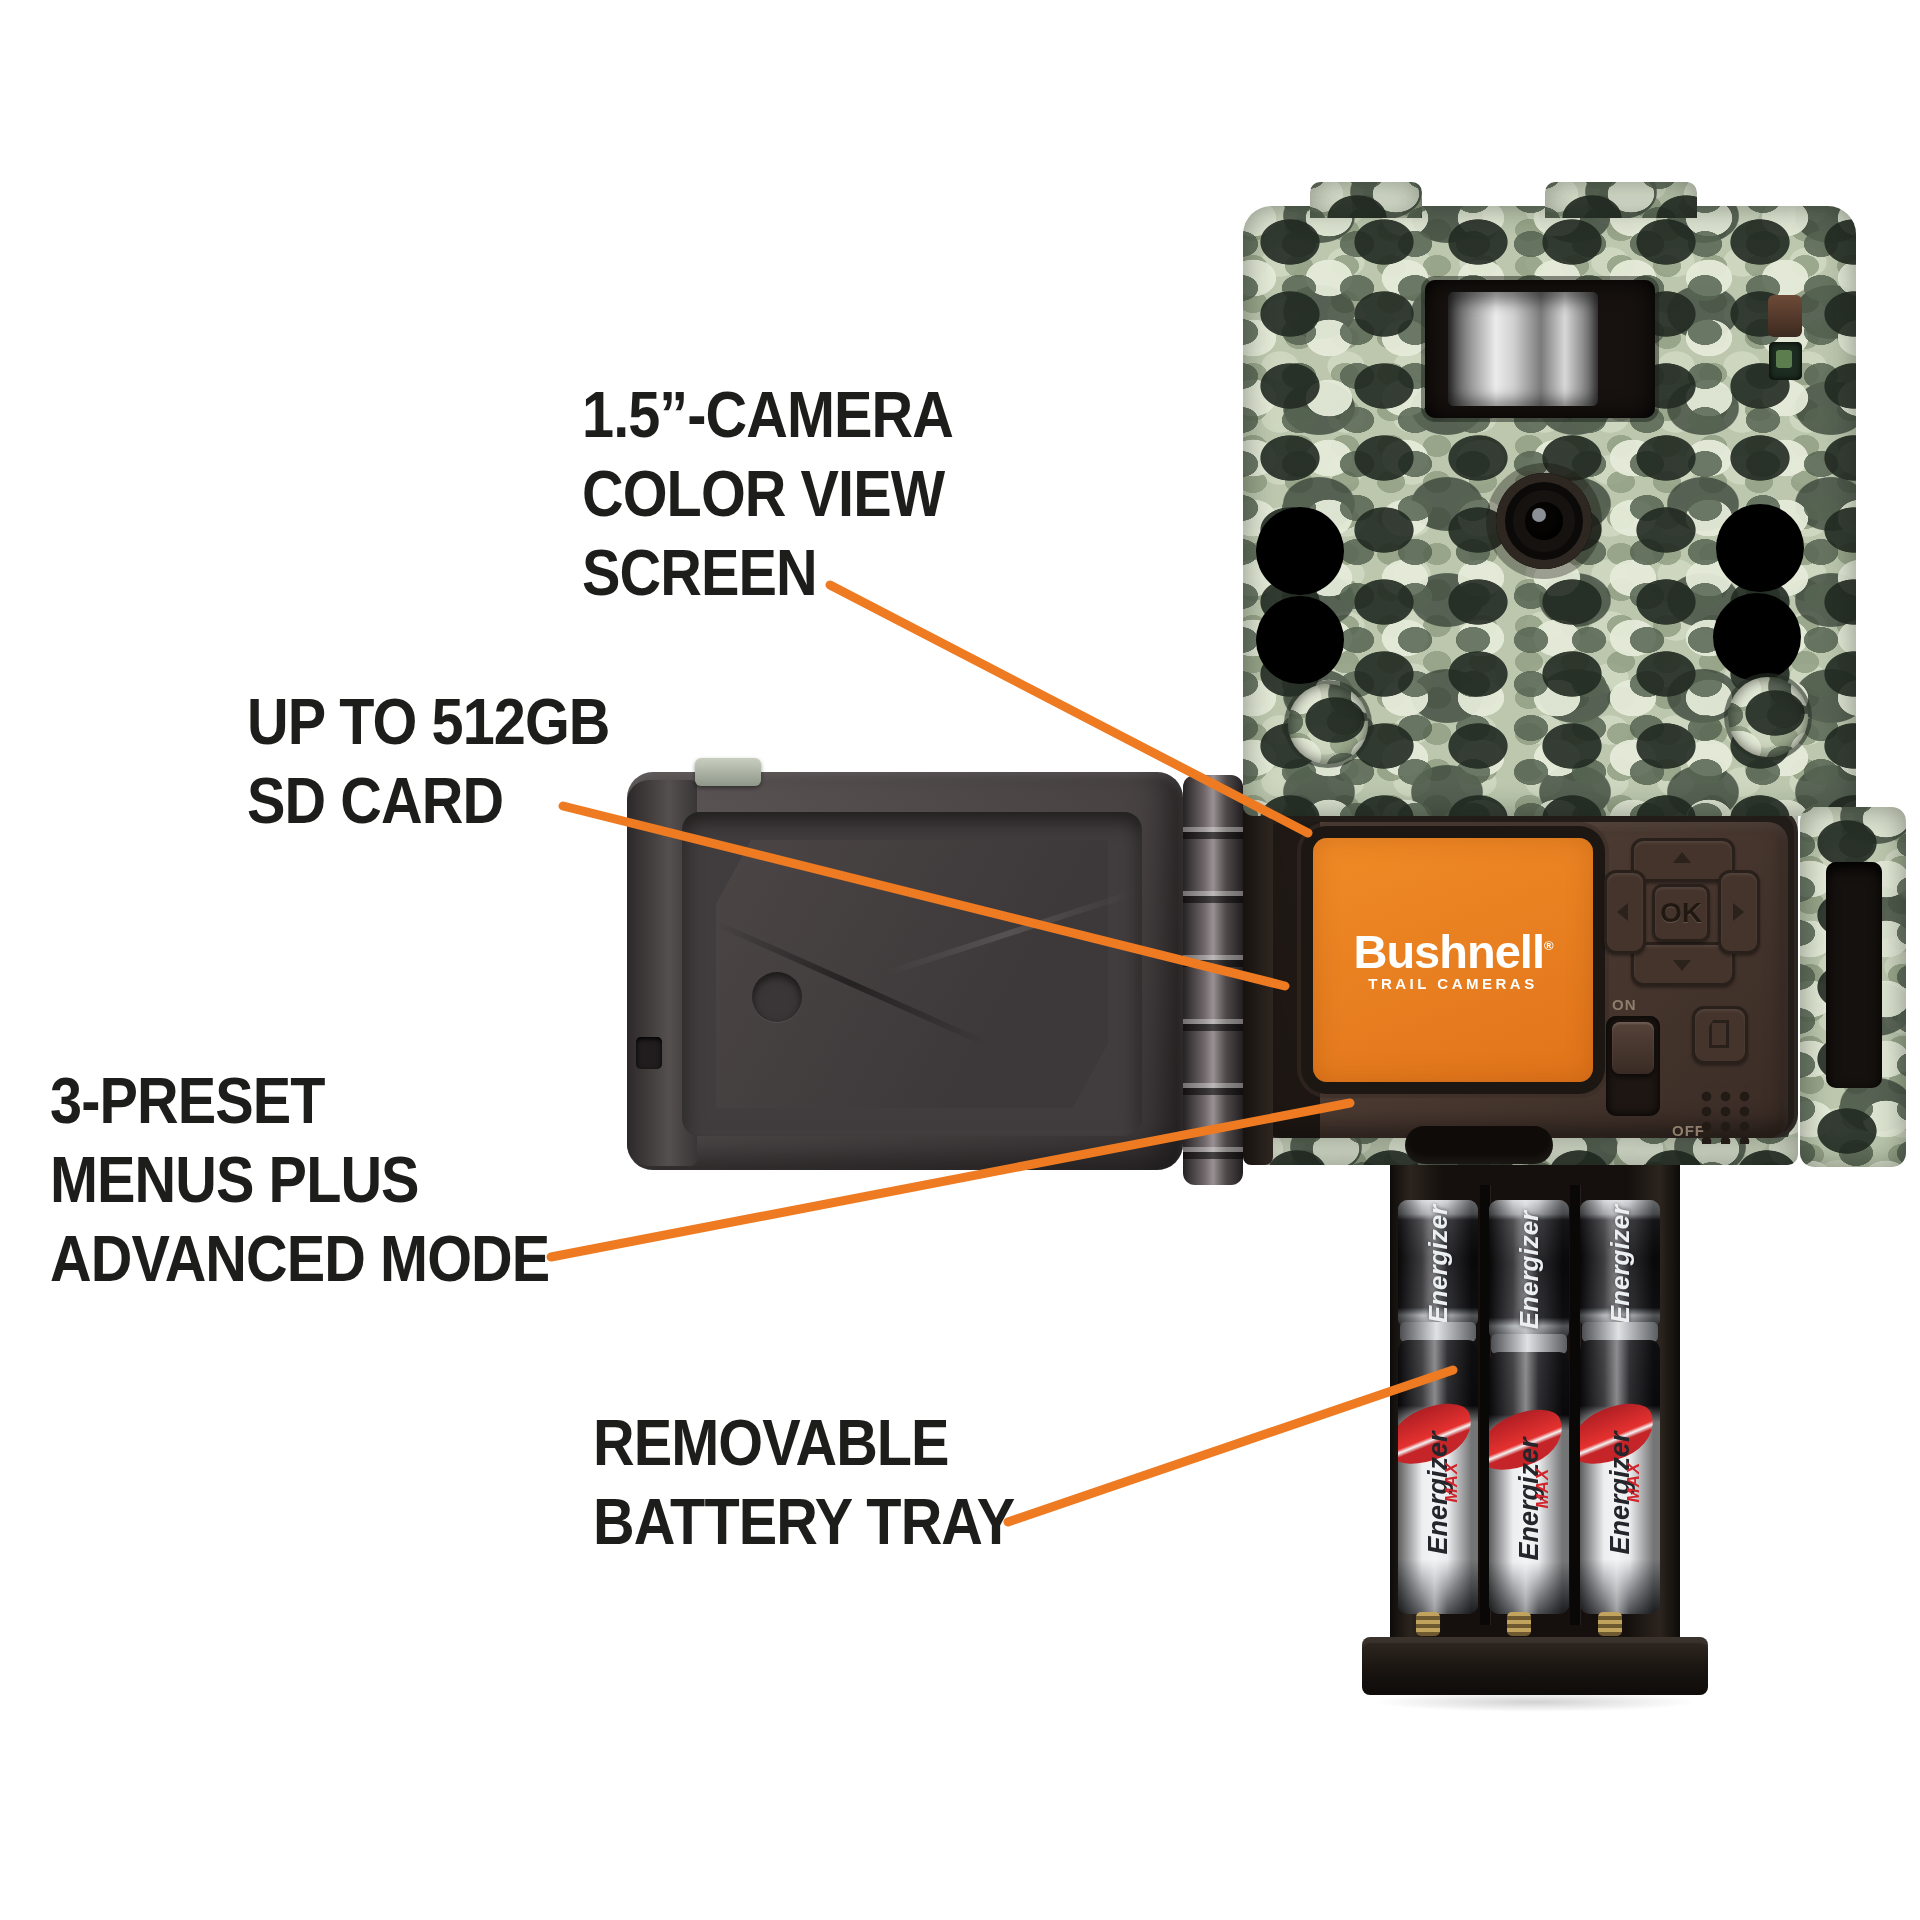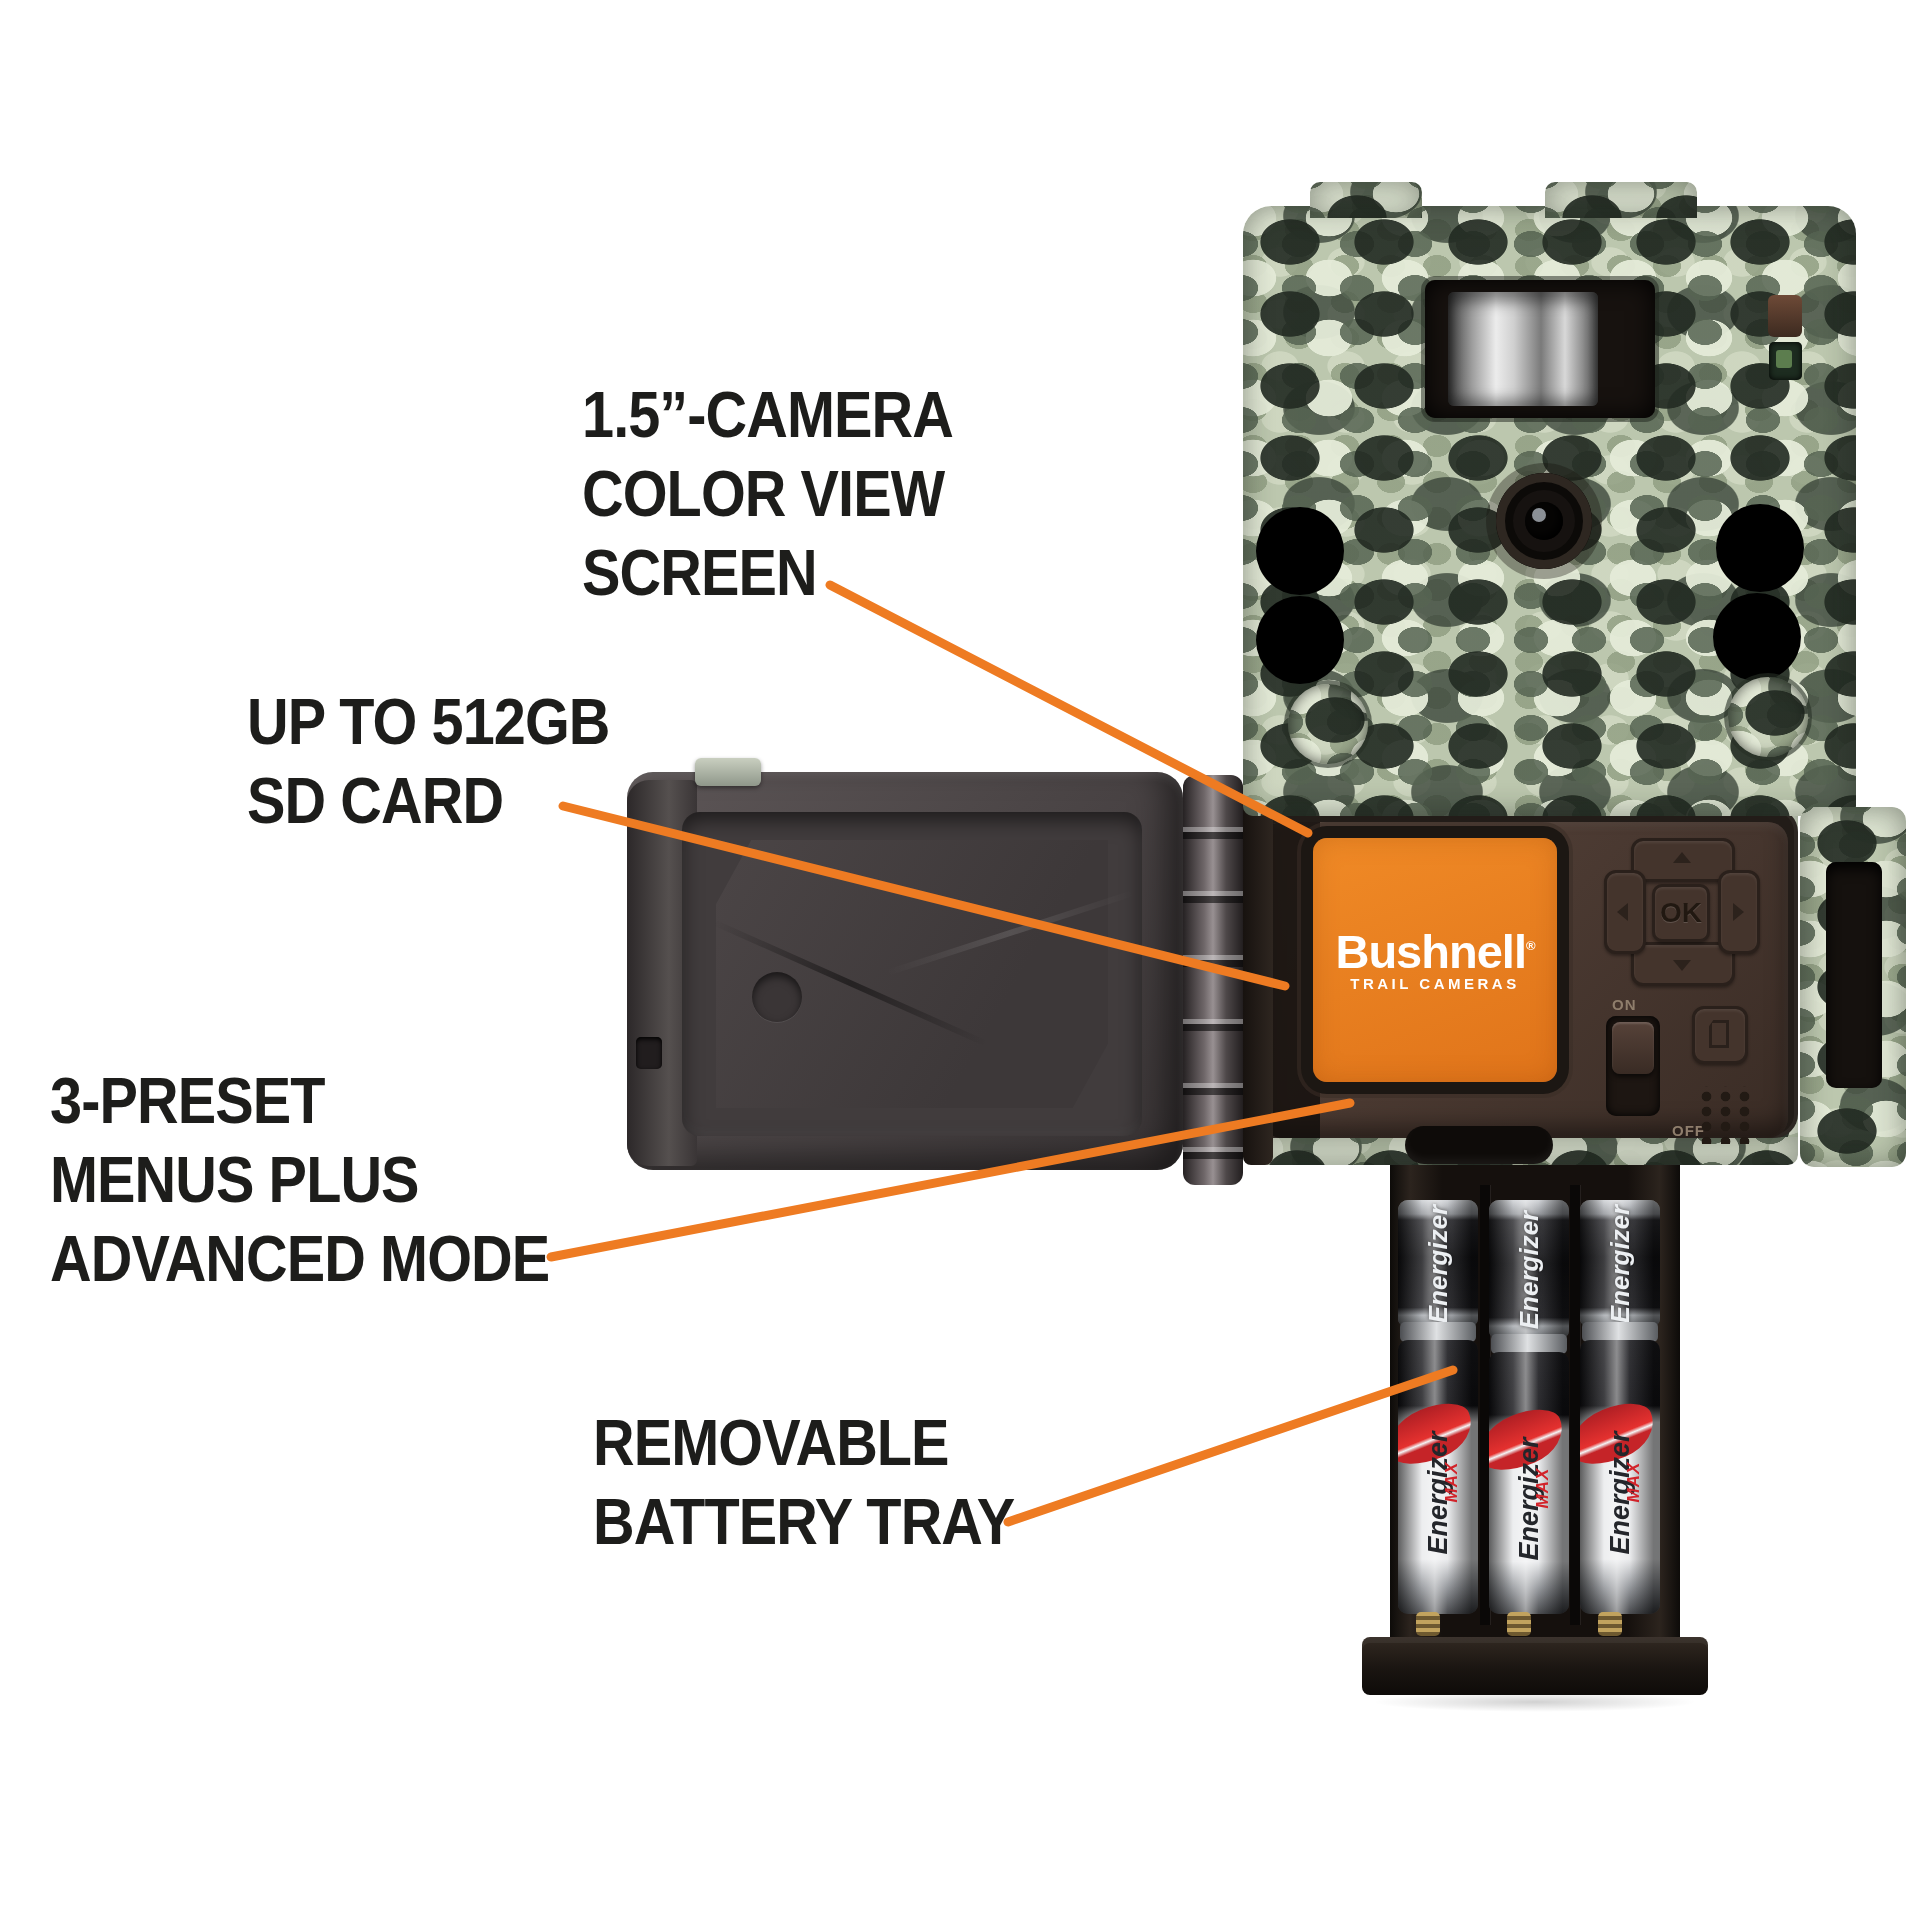--- a/index.html
+++ b/index.html
@@ -76,21 +76,21 @@
   .ind-green:after{content:"";position:absolute;left:7px;top:8px;width:16px;height:18px;background:#5c7d4e;border-radius:3px;}
   .fc{width:88px;height:88px;border-radius:50%;background:#000;}
   .lens{left:1496px;top:473px;width:96px;height:96px;border-radius:50%;background:#161210;
         box-shadow:0 0 0 10px rgba(20,16,12,.35),inset 0 0 0 9px #2e2721,inset 0 0 0 17px #0c0a08;}
   .lens-core{left:1525px;top:502px;width:38px;height:38px;border-radius:50%;background:#060504;
         box-shadow:inset -4px -4px 8px #000;}
   .lens-glint{left:1532px;top:508px;width:14px;height:14px;border-radius:50%;background:#9aa0a6;opacity:.9;}
   .cc{width:80px;height:80px;border-radius:50%;box-shadow:inset 0 0 14px rgba(0,0,0,.6),0 0 0 4px rgba(38,46,36,.6);}
 
   
-  .screen{left:1313px;top:838px;width:244px;height:244px;border-radius:14px;
+  .screen{left:1313px;top:838px;width:280px;height:244px;border-radius:14px;
         background:linear-gradient(160deg,#f08a26,#e0741a);
         box-shadow:0 0 0 12px #1c1713,0 0 0 16px rgba(58,46,38,.55),inset 0 0 26px rgba(130,55,0,.25);
         display:flex;flex-direction:column;align-items:center;justify-content:center;}
   .brand{color:#fff;font-weight:bold;font-size:47px;letter-spacing:-1px;line-height:1;}
   .brand sup{font-size:13px;vertical-align:18px;}
   .brand-sub{color:#fff;font-weight:bold;font-size:15px;letter-spacing:3.5px;margin-top:0;}
 
   
   .dbtn{position:absolute;background:#44342c;border:3px solid #2a201b;border-radius:12px;box-sizing:border-box;
         box-shadow:inset 0 2px 3px rgba(255,255,255,.08),0 2px 3px rgba(0,0,0,.35);}

